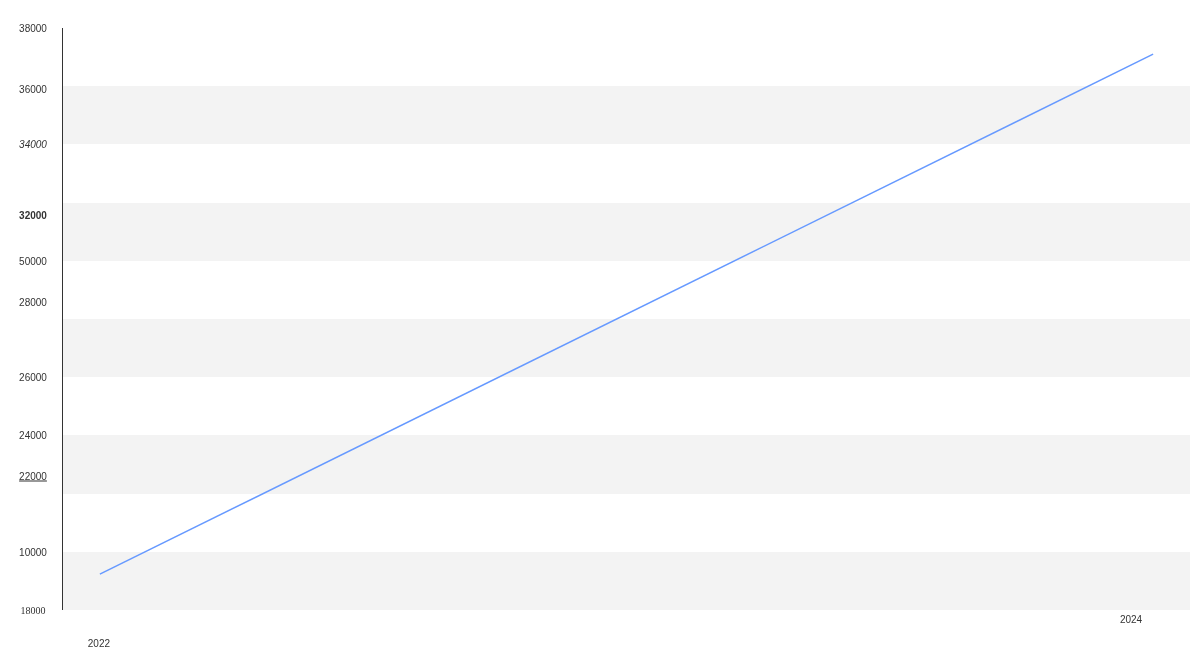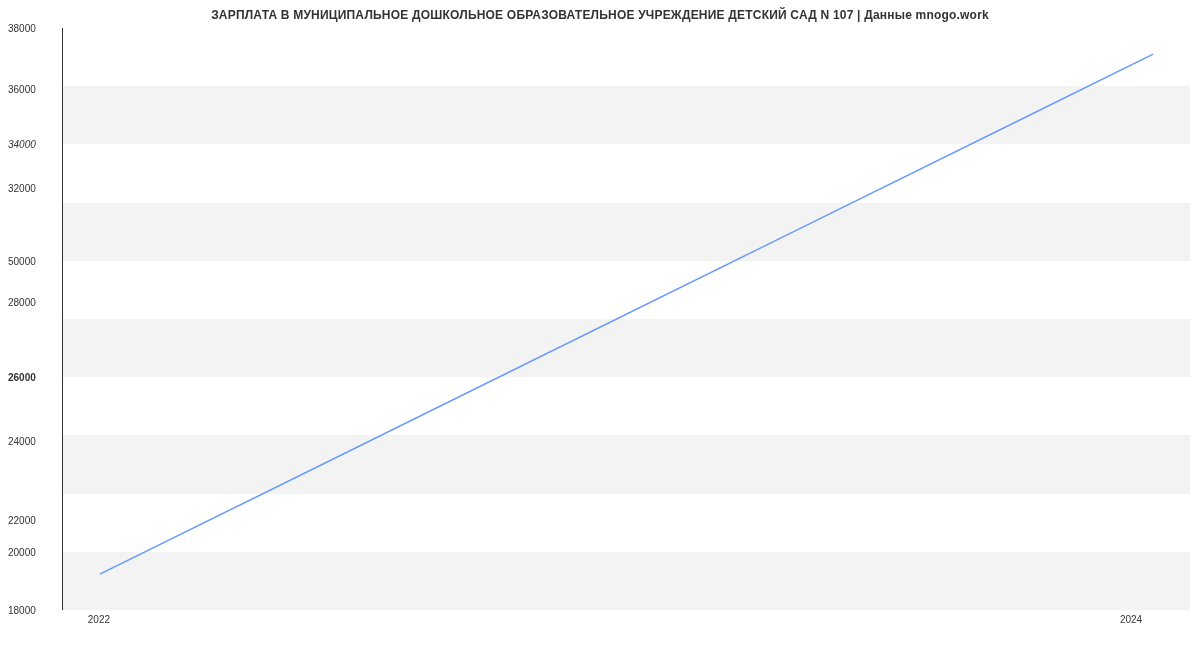--- a/index.html
+++ b/index.html
@@ -39,21 +39,21 @@
   .band {
     position: absolute;
     left: 0;
     width: 100%;
     background: #f3f3f3;
   }
   .y-tick-label {
     position: absolute;
     right: 1142px;
     width: 50px;
-    text-align: left;
+    text-align: center;
     font-size: 10px;
     color: #333;
     transform: translateY(-50%);
   }
   .x-tick-label {
     position: absolute;
     top: 614px;
     font-size: 10px;
     color: #333;
     transform: translateX(-50%);
@@ -64,37 +64,36 @@
     top: 0;
     width: 100%;
     height: 100%;
     overflow: visible;
   }
 </style>
 </head>
 <body>
 
 <div class="chart-wrap">
-  <div class="chart-title">ЗАРПЛАТА В МУНИЦИПАЛЬНОЕ ДОШКОЛЬНОЕ ОБРАЗОВАТЕЛЬНОЕ УЧРЕЖДЕНИЕ ДЕТСКИЙ САД N 107 | Данные mnogo.work</div>
   <div class="plot-area" id="plot">
     <div class="band" style="top: 523.8px; height: 58.2px;"></div>
       <div class="band" style="top: 407.4px; height: 58.2px;"></div>
       <div class="band" style="top: 291px; height: 58.2px;"></div>
       <div class="band" style="top: 174.6px; height: 58.2px;"></div>
       <div class="band" style="top: 58.2px; height: 58.2px;"></div>
       <svg class="line-layer" id="svg-layer" viewBox="0 0 1128 582" preserveAspectRatio="none">
         <path d="M36.89719626165088 547.08 L1091.1028037383492 26.190000000000055" fill="none" stroke="#6699ff" stroke-width="1.5"></path>
       </svg>
   </div>
-<div class="y-tick-label" style="top: 610px;">18000</div>
-    <div class="y-tick-label" style="top: 551.8px;">20000</div>
-    <div class="y-tick-label" style="top: 520px;">22000</div>
-    <div class="y-tick-label" style="top: 435.4px; margin-top: 6px;">24000</div>
-    <div class="y-tick-label" style="top: 377.2px; font-weight: bold;">26000</div>
+<div class="y-tick-label" style="top: 610px; font-family: Liberation Serif, serif;">18000</div>
+    <div class="y-tick-label" style="top: 551.8px;">10000</div>
+    <div class="y-tick-label" style="top: 476px; text-decoration: underline;">22000</div>
+    <div class="y-tick-label" style="top: 435.4px;">24000</div>
+    <div class="y-tick-label" style="top: 377.2px;">26000</div>
     <div class="y-tick-label" style="top: 302px;">28000</div>
     <div class="y-tick-label" style="top: 260.8px;">50000</div>
-    <div class="y-tick-label" style="top: 188px;">32000</div>
+    <div class="y-tick-label" style="top: 215px; font-weight: bold;">32000</div>
     <div class="y-tick-label" style="top: 144.4px; font-style: italic;">34000</div>
     <div class="y-tick-label" style="top: 89px;">36000</div>
     <div class="y-tick-label" style="top: 28px;">38000</div>
-    <div class="x-tick-label" style="left: 98.8972px;">2022</div>
+    <div class="x-tick-label" style="left: 98.8972px; margin-top: 24px;">2022</div>
     <div class="x-tick-label" style="left: 1131px;">2024</div>
   </div>
 
 </body></html>

